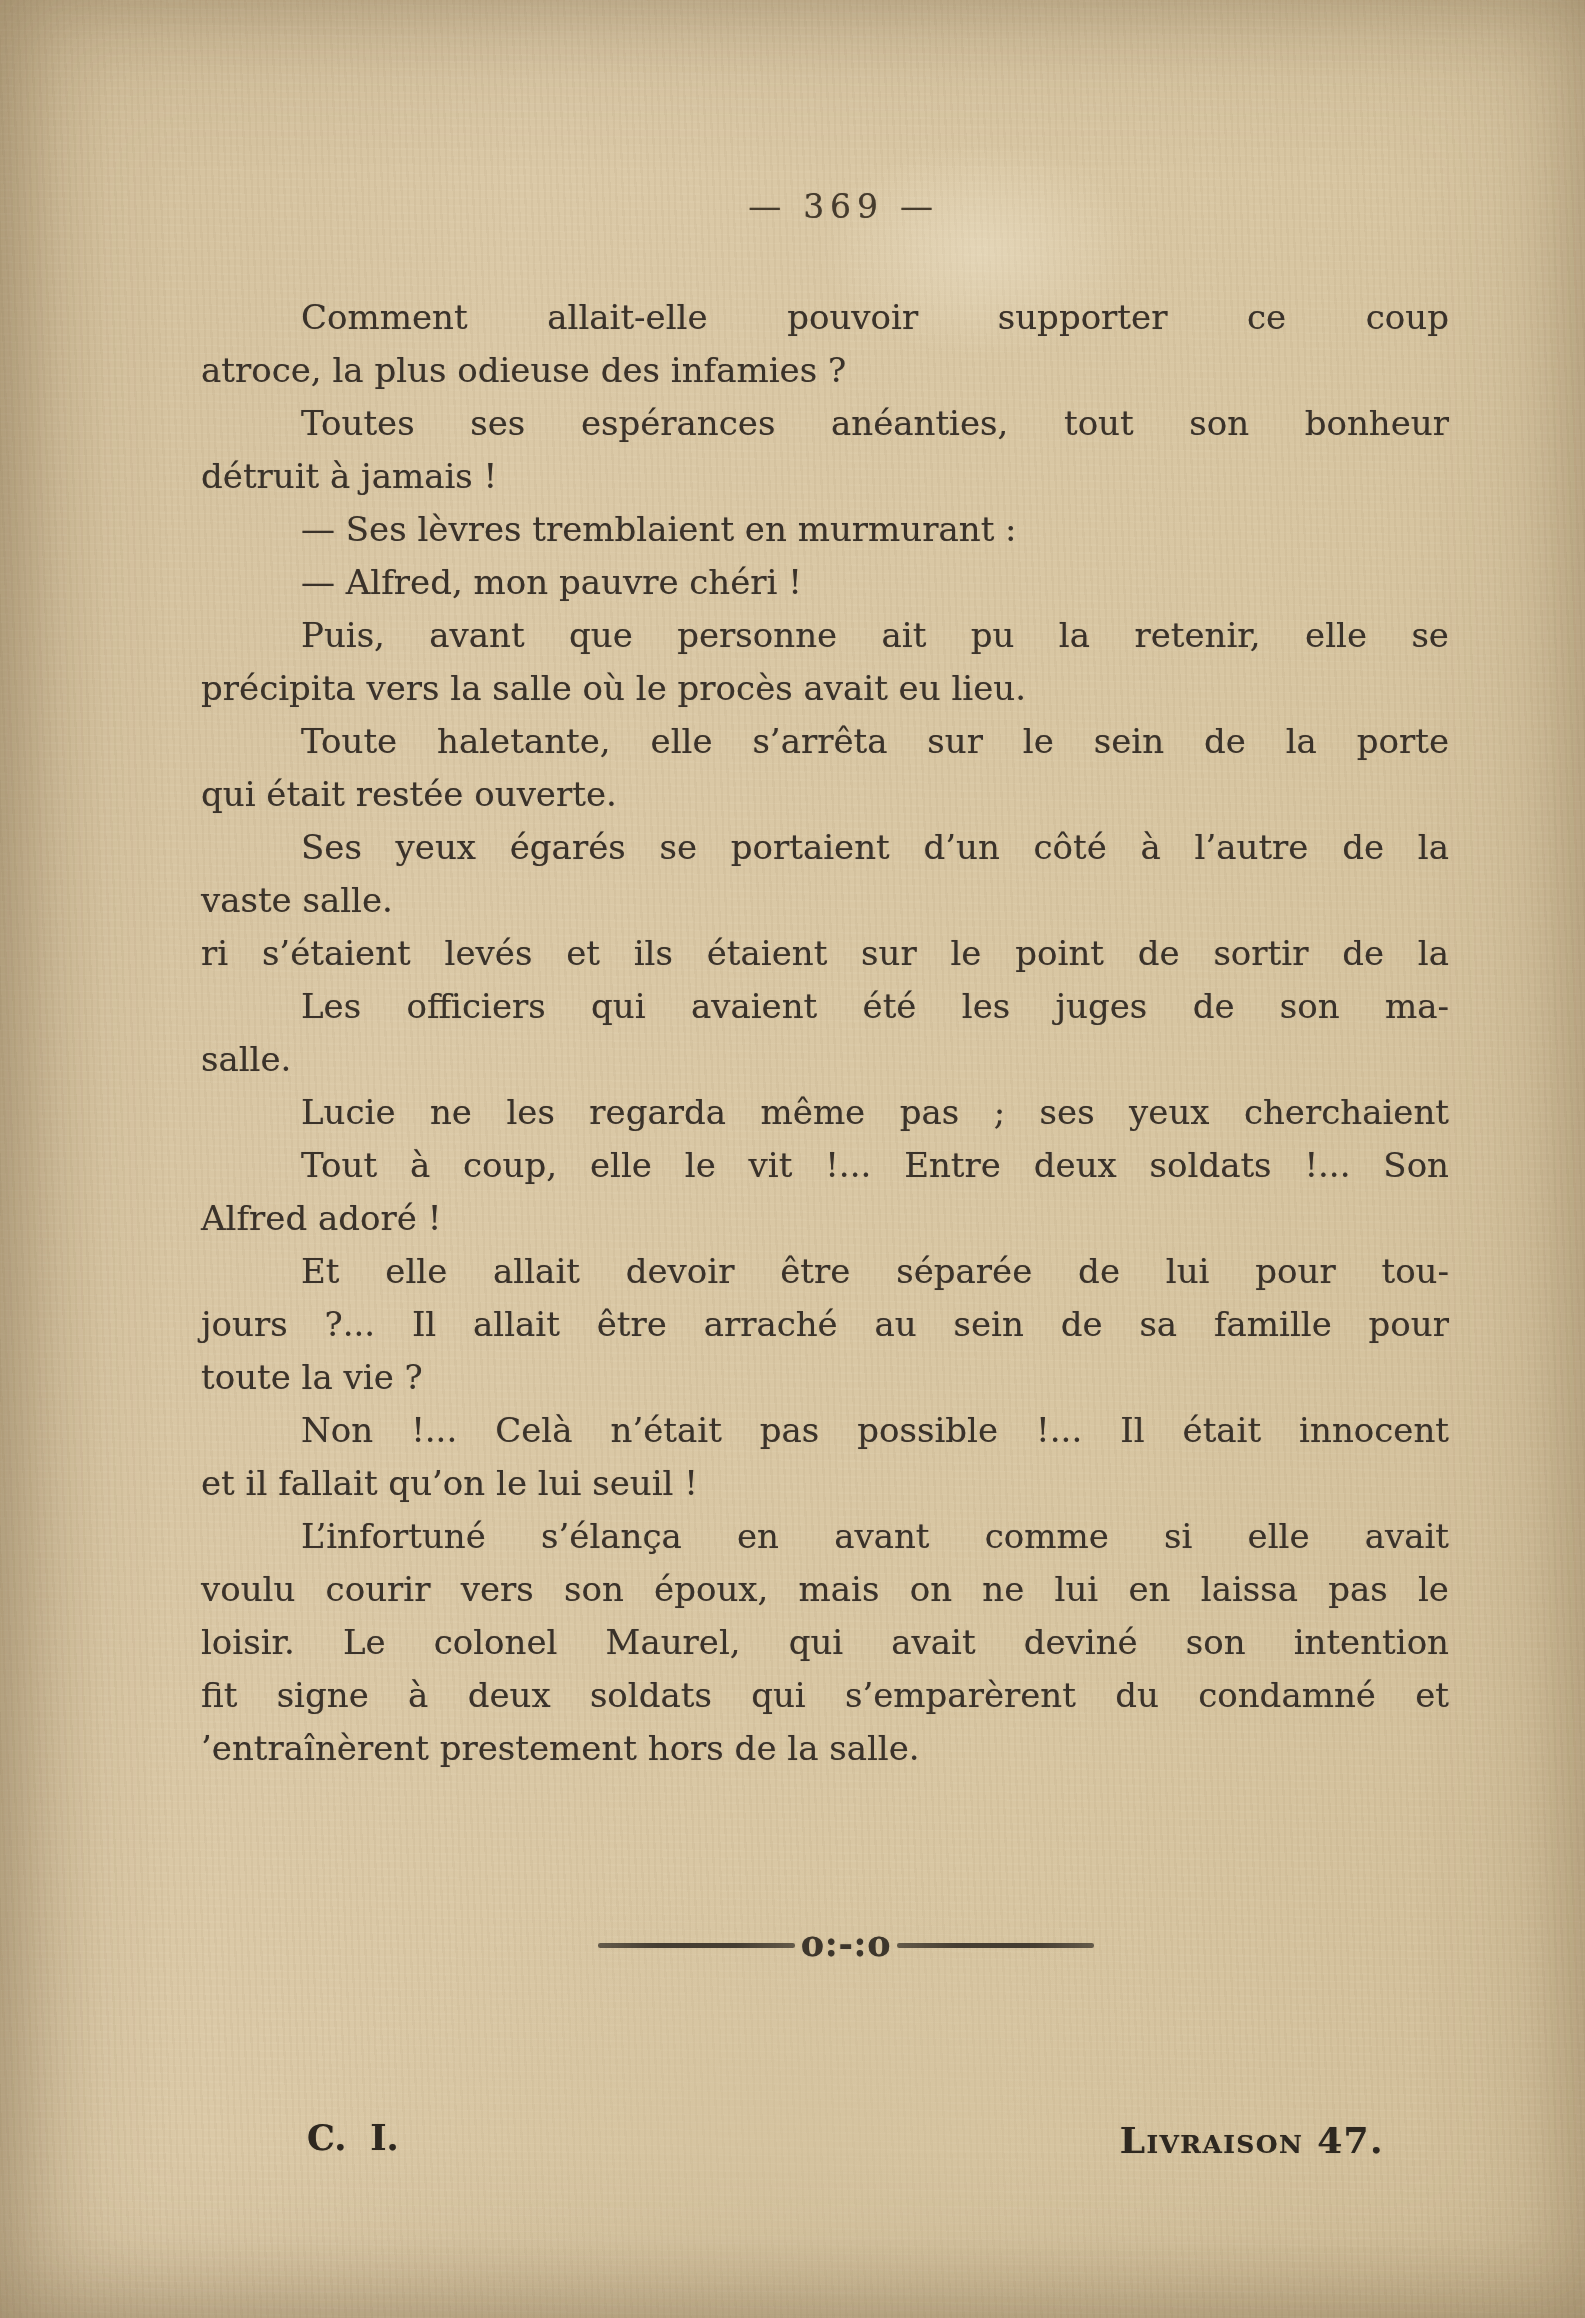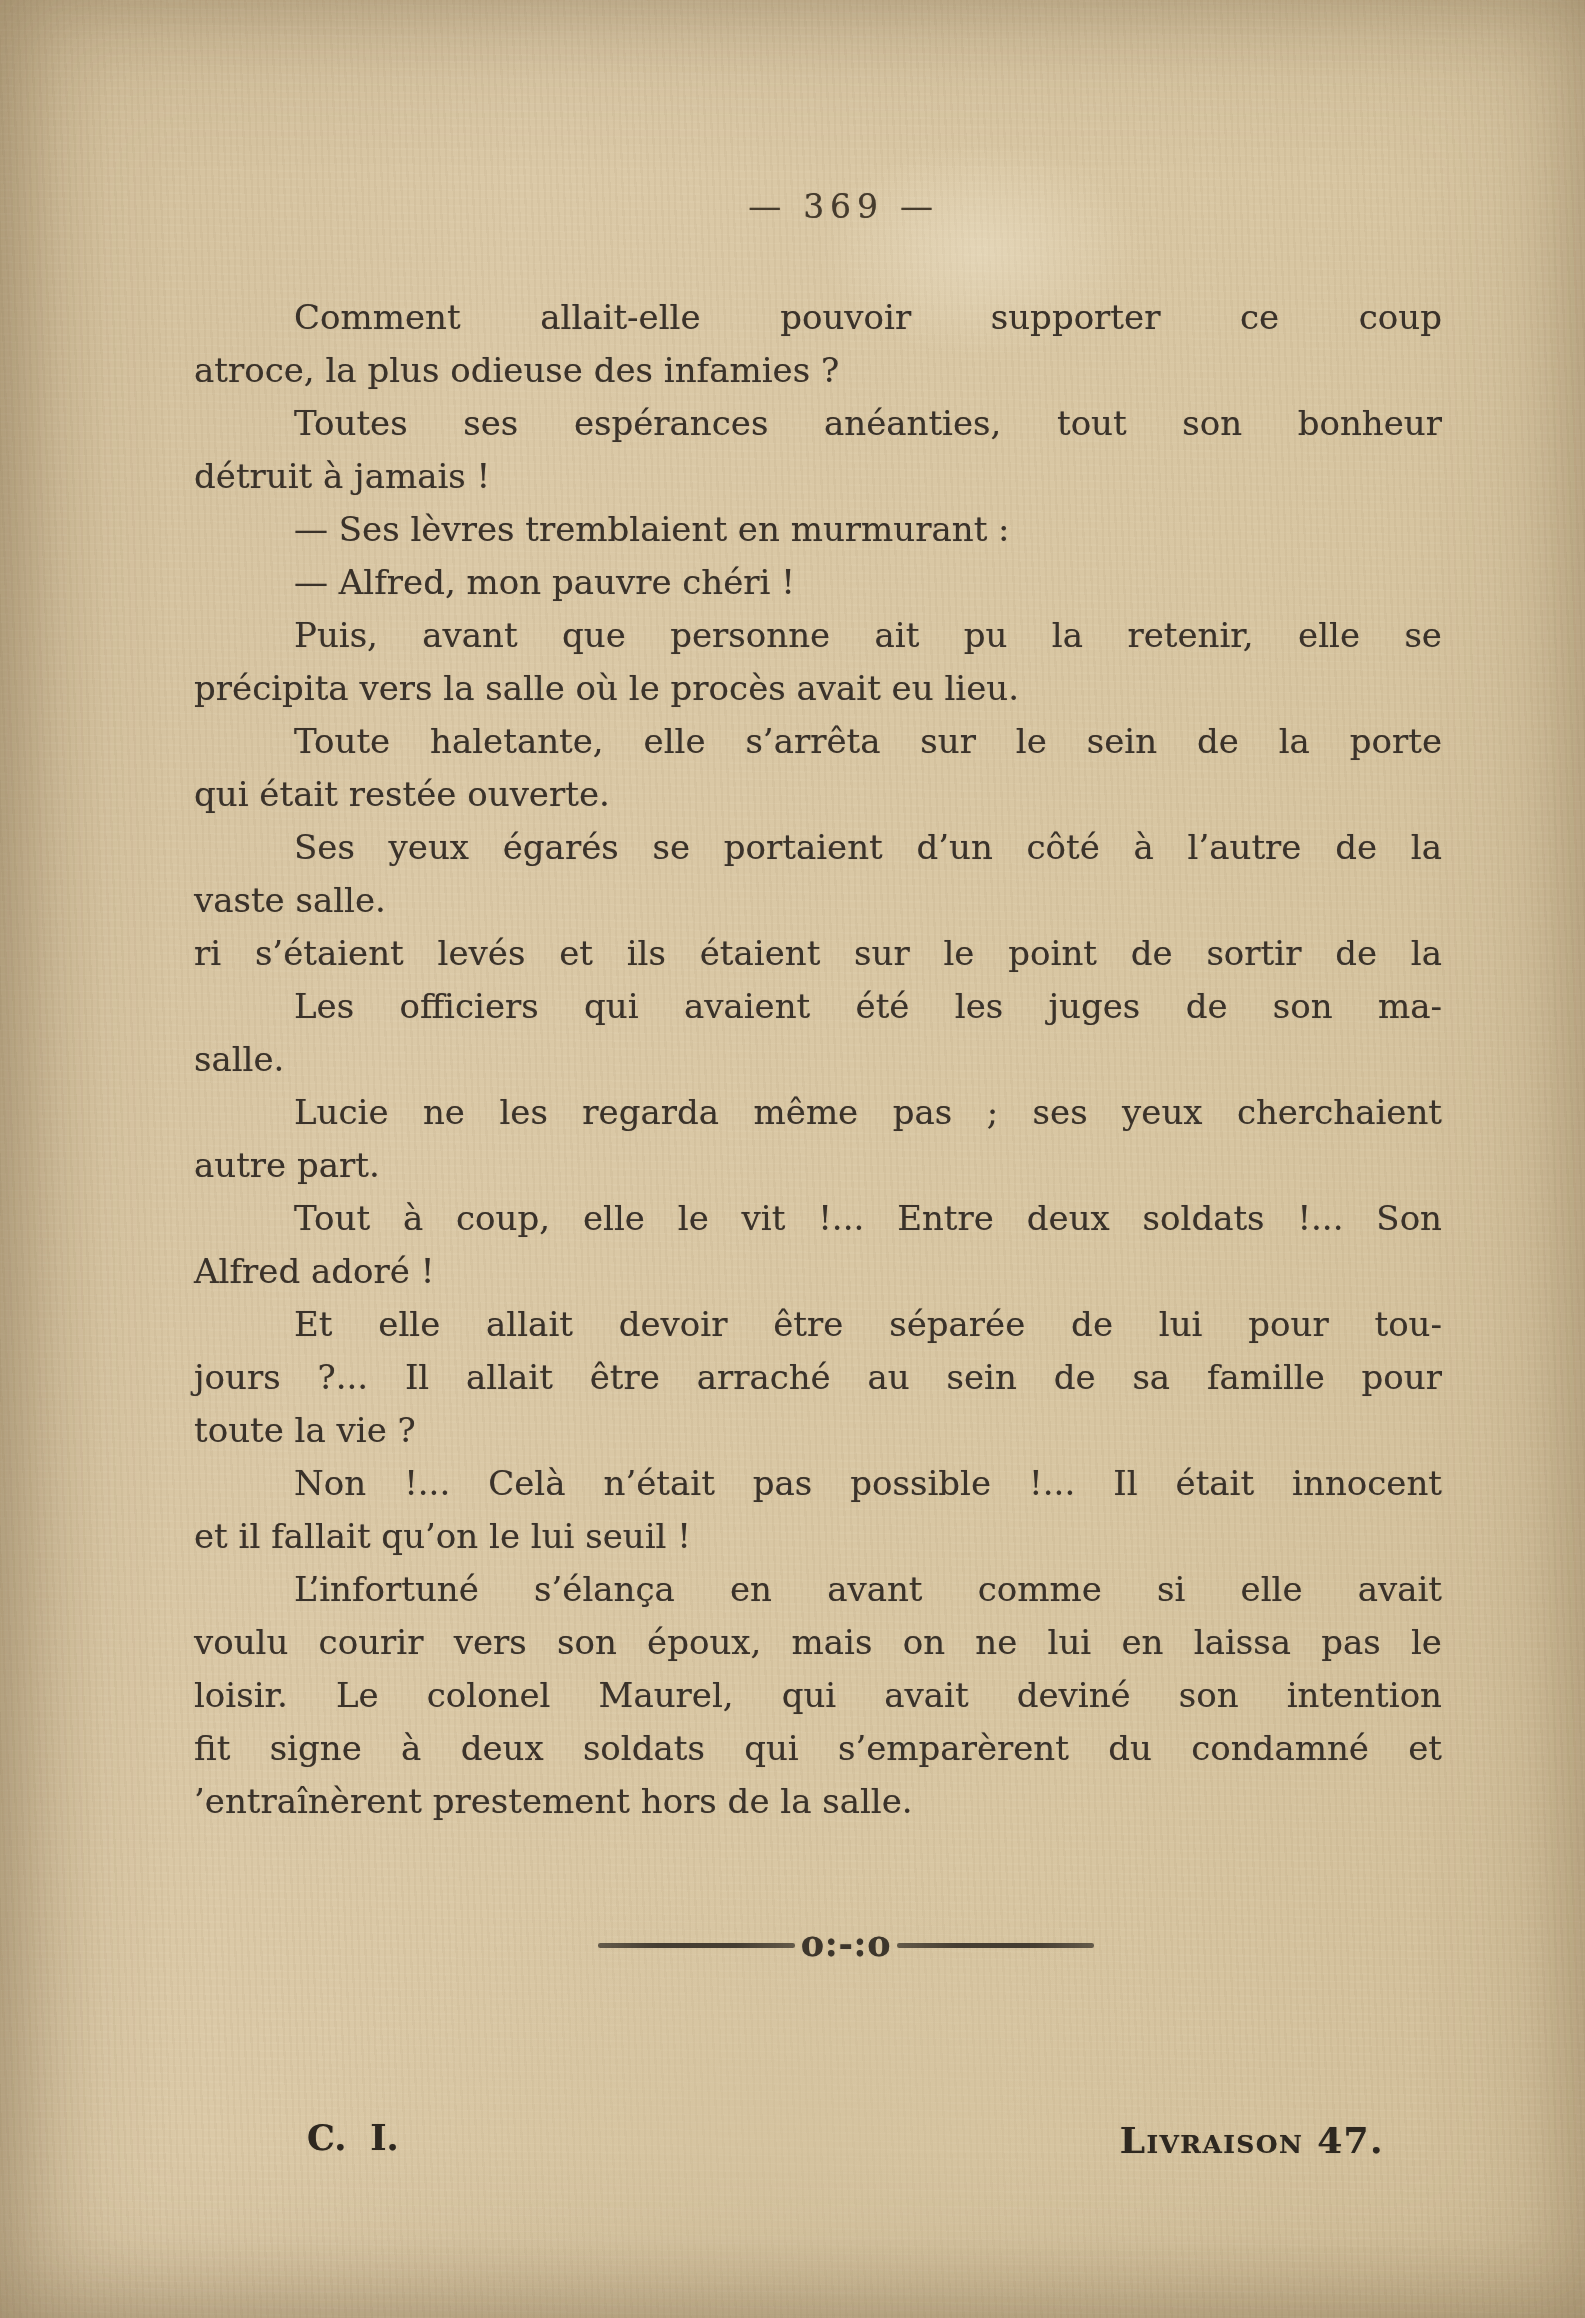--- a/index.html
+++ b/index.html
@@ -40,21 +40,21 @@
     text-align: center;
     transform: translateX(51px);
     font-size: 33px;
     letter-spacing: 5.8px;
     color: #453b2d;
     text-shadow: 0 0 0.7px rgba(69, 59, 45, 0.55);
   }
 
   .text-block {
     position: absolute;
-    left: 194px;
+    left: 201px;
     top: 291px;
     width: 1248px;
     font-size: 34px;
     line-height: 53px;
     color: #3a322a;
     text-shadow: 0 0 0.7px rgba(58, 50, 42, 0.45);
   }
   .paragraph { margin: 0; }
   .line {
     text-align: justify;
@@ -147,21 +147,20 @@
         <div class="line first">Ses yeux égarés se portaient d’un côté à l’autre de la</div>
         <div class="line last">vaste salle.</div>
       </div>
       <div class="paragraph">
         <div class="line">ri s’étaient levés et ils étaient sur le point de sortir de la</div>
         <div class="line first">Les officiers qui avaient été les juges de son ma-</div>
         <div class="line last">salle.</div>
       </div>
       <div class="paragraph">
         <div class="line first">Lucie ne les regarda même pas ; ses yeux cherchaient</div>
-        <div class="line last">autre part.</div>
       </div>
       <div class="paragraph">
         <div class="line first">Tout à coup, elle le vit !... Entre deux soldats !... Son</div>
         <div class="line last">Alfred adoré !</div>
       </div>
       <div class="paragraph">
         <div class="line first">Et elle allait devoir être séparée de lui pour tou-</div>
         <div class="line">jours ?... Il allait être arraché au sein de sa famille pour</div>
         <div class="line last">toute la vie ?</div>
       </div>

